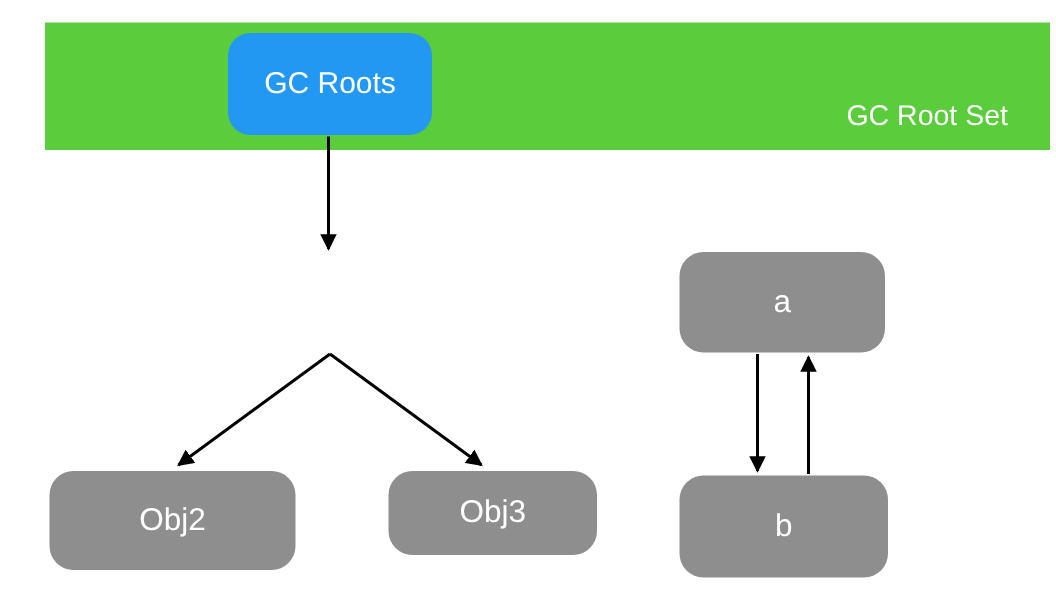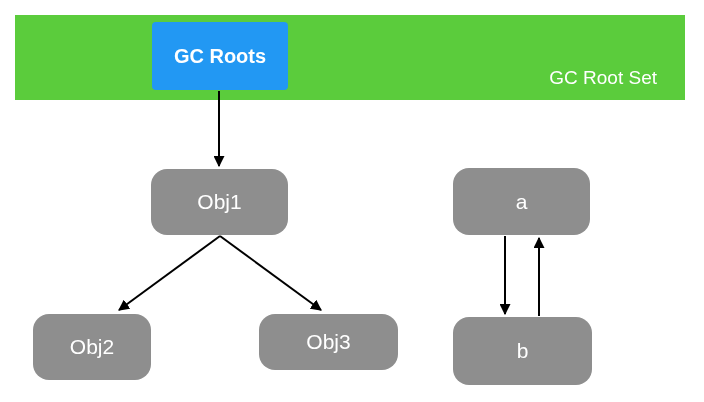--- a/index.html
+++ b/index.html
@@ -17,21 +17,21 @@
   }
   .canvas {
     position: relative;
     width: 704px;
     height: 402px;
     background: var(--background);
     overflow: hidden;
   }
   .banner {
     position: absolute;
-    left: 15px;
+    left: 30px;
     top: 15px;
     width: 670px;
     height: 85px;
     background: var(--banner-green);
   }
   .banner-label {
     position: absolute;
     right: 28px;
     bottom: 11px;
     color: var(--text-white);
@@ -46,26 +46,25 @@
     justify-content: center;
     border-radius: 16px;
     color: var(--text-white);
     font-size: 21px;
     background: var(--node-gray);
     white-space: nowrap;
   }
   .node.blue {
     background: var(--root-blue);
     font-size: 20px;
-    border-radius: 4px;
-    font-weight: bold;
+    border-radius: 15px;
   }
   #node-gc-roots { left: 152px; top: 22px;  width: 136px; height: 68px; }
   #node-obj1     { left: 151px; top: 169px; width: 137px; height: 66px; }
-  #node-obj2     { left: 33px;  top: 314px; width: 118px; height: 66px; }
+  #node-obj2     { left: 33px;  top: 314px; width: 164px; height: 66px; }
   #node-obj3     { left: 259px; top: 314px; width: 139px; height: 56px; }
   #node-a        { left: 453px; top: 168px; width: 137px; height: 67px; }
   #node-b        { left: 453px; top: 317px; width: 139px; height: 68px; }
   svg.arrows {
     position: absolute;
     left: 0; top: 0;
     width: 704px;
     height: 402px;
     pointer-events: none;
   }
@@ -81,21 +80,20 @@
 <body>
 
 <div class="canvas">
 
   <div class="banner">
     <span class="banner-label">GC Root Set</span>
   </div>
 
   <div class="node blue" id="node-gc-roots">GC Roots</div>
 
-  <div class="node" id="node-obj1">Obj1</div>
 
   <div class="node" id="node-obj2">Obj2</div>
 
   <div class="node" id="node-obj3">Obj3</div>
 
   <div class="node" id="node-a">a</div>
 
   <div class="node" id="node-b">b</div>
 
   <svg class="arrows" viewBox="0 0 704 402">

